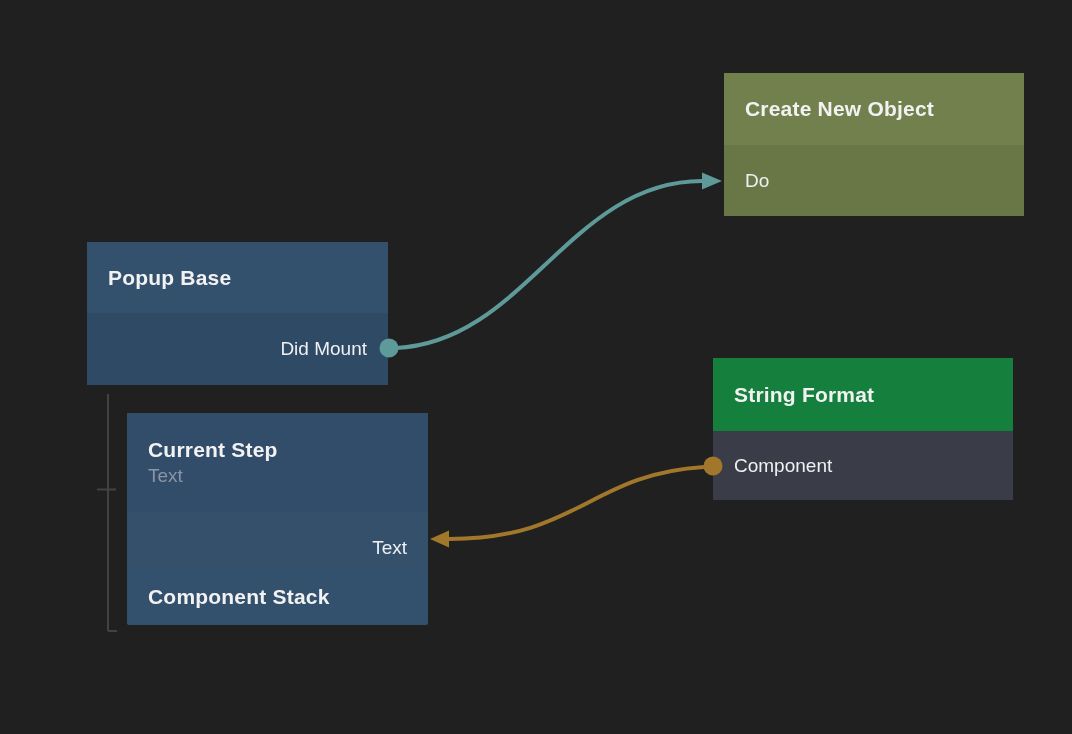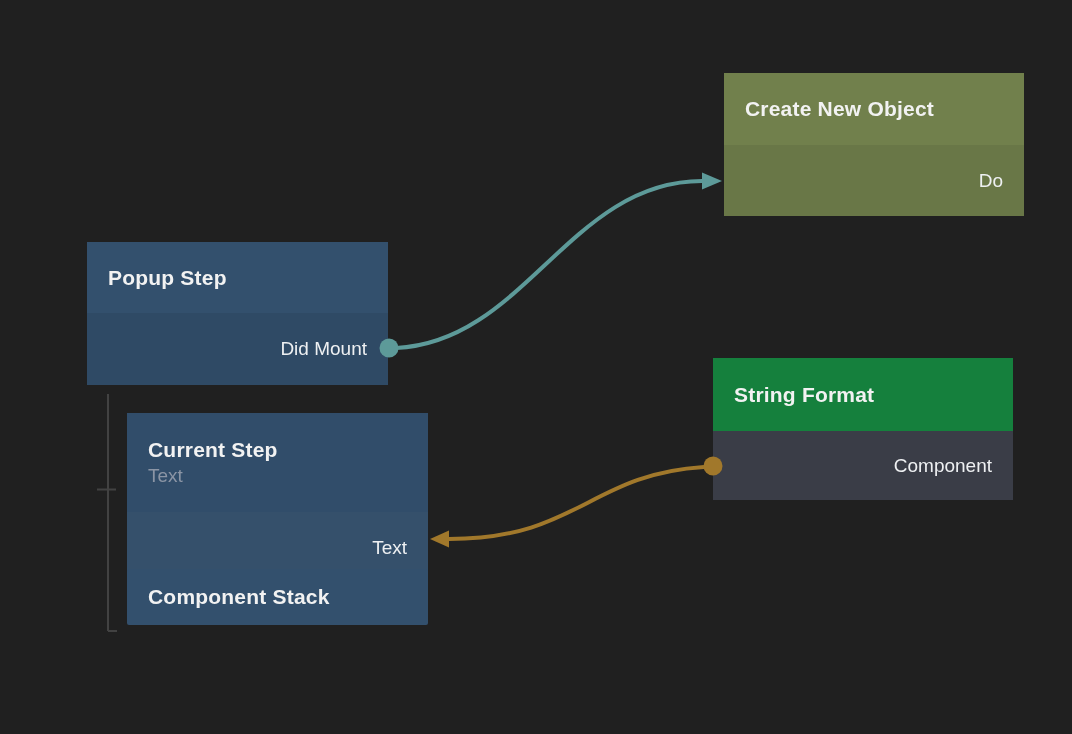--- a/index.html
+++ b/index.html
@@ -42,21 +42,20 @@
   .node-body{
     display:flex;
     align-items:center;
     padding:0 21px;
     box-sizing:border-box;
   }
   .port-row{
     display:flex;
     align-items:center;
     width:100%;
-    justify-content:flex-end;
   }
   .port-row.right{justify-content:flex-end;}
   .port-label{
     font-size:19px;
     color:#eef0f2;
     white-space:nowrap;
   }
 
   
   #node-create-new-object{left:724px;top:73px;width:300px;height:143px;}
@@ -99,21 +98,21 @@
     </div>
     <div class="node-body">
       <div class="port-row">
         <span class="port-label">Do</span>
       </div>
     </div>
   </div>
 
   <div class="node" id="node-popup-base">
     <div class="node-header">
-      <span class="node-title">Popup Step</span>
+      <span class="node-title">Popup Base</span>
     </div>
     <div class="node-body">
       <div class="port-row right">
         <span class="port-label">Did Mount</span>
       </div>
     </div>
   </div>
 
   <div class="node" id="node-string-format">
     <div class="node-header">

